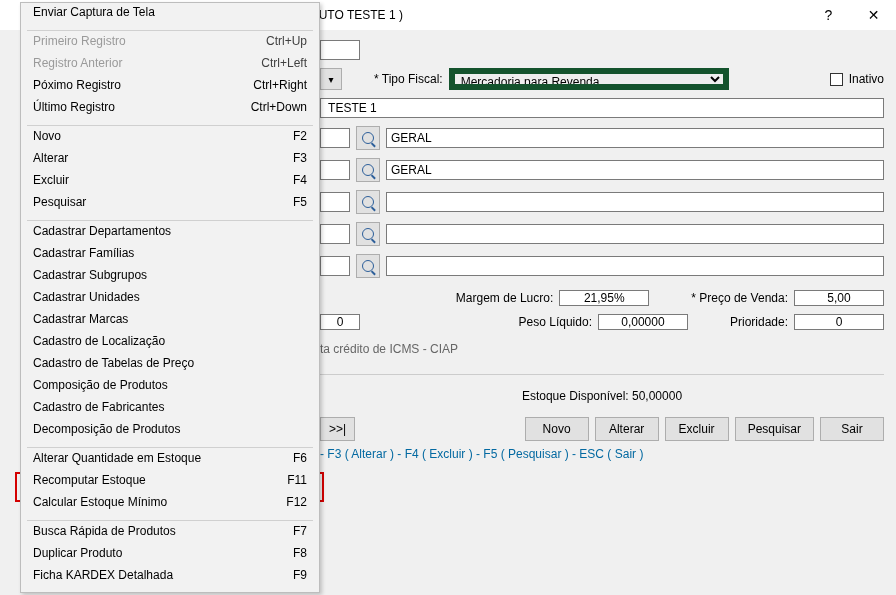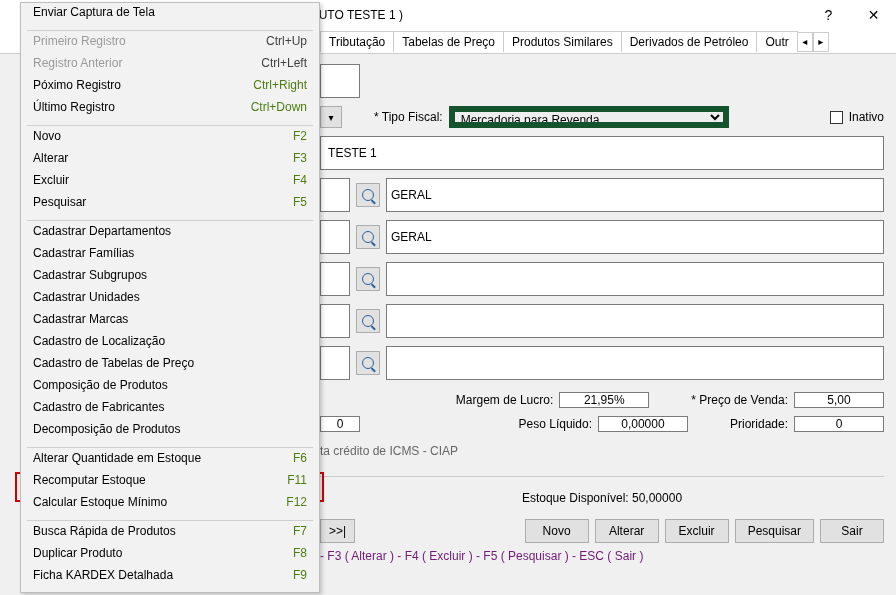--- a/index.html
+++ b/index.html
@@ -26,21 +26,21 @@
   .tabs {
     display: flex; align-items: center; background: #fff; border-bottom: 1px solid #ccc;
     padding-left: 320px; height: 24px; font-size: 12px;
   }
   .tab { padding: 3px 8px; border: 1px solid #ccc; border-bottom: none; background: #fff; margin-right: -1px; cursor: pointer; }
   .tab-nav { width: 16px; text-align: center; border: 1px solid #ccc; cursor: pointer; font-size: 10px; height: 20px; line-height: 18px; }
   .content { padding: 10px 12px 0 320px; }
   .row { display: flex; align-items: center; margin-bottom: 8px; gap: 6px; }
   .spacer { flex: 1; }
   input[type="text"] {
-    border: 1px solid #7a7a7a; height: 34px; padding: 0 4px; font-size: 12px; background: #fff;
+    border: 1px solid #7a7a7a; height: 20px; padding: 0 4px; font-size: 12px; background: #fff;
   }
   select {
     border: 6px solid #14532d; height: 22px; font-size: 12px; background: #eee; padding: 0 2px;
   }
   .label { white-space: nowrap; }
   .lookup-btn {
     width: 24px; height: 24px; border: 1px solid #adadad; background: #e1e1e1;
     display: inline-flex; align-items: center; justify-content: center; cursor: pointer;
   }
   .search-icon {
@@ -60,62 +60,53 @@
   .hr { border-top: 1px solid #ccc; margin: 8px 0; }
   .credit-line { color: #666; padding: 4px 0 10px 0; }
   .stock-line { text-align: center; margin: 14px 0; }
   .btnbar { display: flex; align-items: center; gap: 6px; margin-top: 10px; }
   .std-btn {
     border: 1px solid #adadad; background: #e1e1e1; height: 24px; padding: 0 12px;
     display: inline-flex; align-items: center; justify-content: center; cursor: pointer;
     min-width: 64px;
   }
   .nav-btn { min-width: 34px; padding: 0 8px; }
-  .shortcut-footer { padding: 6px 0; color: #701a75; font-size: 12px; }
+  .shortcut-footer { padding: 6px 0; color: #0369a1; font-size: 12px; }
 
   
   .context-menu {
     position: absolute; top: 2px; left: 20px; width: 300px; background: #f2f2f2;
     border: 1px solid #bdbdbd; box-shadow: 2px 2px 4px rgba(0,0,0,0.2);
     padding: 2px; z-index: 100;
   }
   .menu-item {
     display: flex; align-items: flex-start; height: 22px; padding: 0 10px 0 10px;
     cursor: pointer;
   }
   .menu-item.disabled { color: #9a9a9a; cursor: default; }
   .menu-label { flex: 1; }
-  .menu-shortcut { color: #4d7c0f; font-size: 12px; }
+  .menu-shortcut { color: #000000; font-size: 12px; }
   .menu-item.disabled .menu-shortcut { color: #404040; }
   .menu-sep { height: 1px; background: #d0d0d0; margin: 3px 4px; }
   .highlight-box {
     position: absolute; border: 2px solid #d40000; pointer-events: none;
     left: 15px; top: 472px; width: 309px; height: 30px;
   }
 </style>
 </head>
 <body>
 
 <div class="window">
 
   <div class="titlebar">
     <span class="title">DUTO TESTE 1 )</span>
     <div class="btn">?</div>
     <div class="btn">✕</div>
   </div>
 
-  <div class="tabs">
-    <div class="tab">Tributação</div>
-    <div class="tab">Tabelas de Preço</div>
-    <div class="tab">Produtos Similares</div>
-    <div class="tab">Derivados de Petróleo</div>
-    <div class="tab">Outr</div>
-    <div class="tab-nav">◂</div>
-    <div class="tab-nav">▸</div>
-  </div>
 
   <div class="content">
 
     <div class="row">
       <input type="text" style="width: 40px;">
     </div>
 
     <div class="row">
       <div class="dd-btn">▾</div>
       <span style="width:20px"></span>

